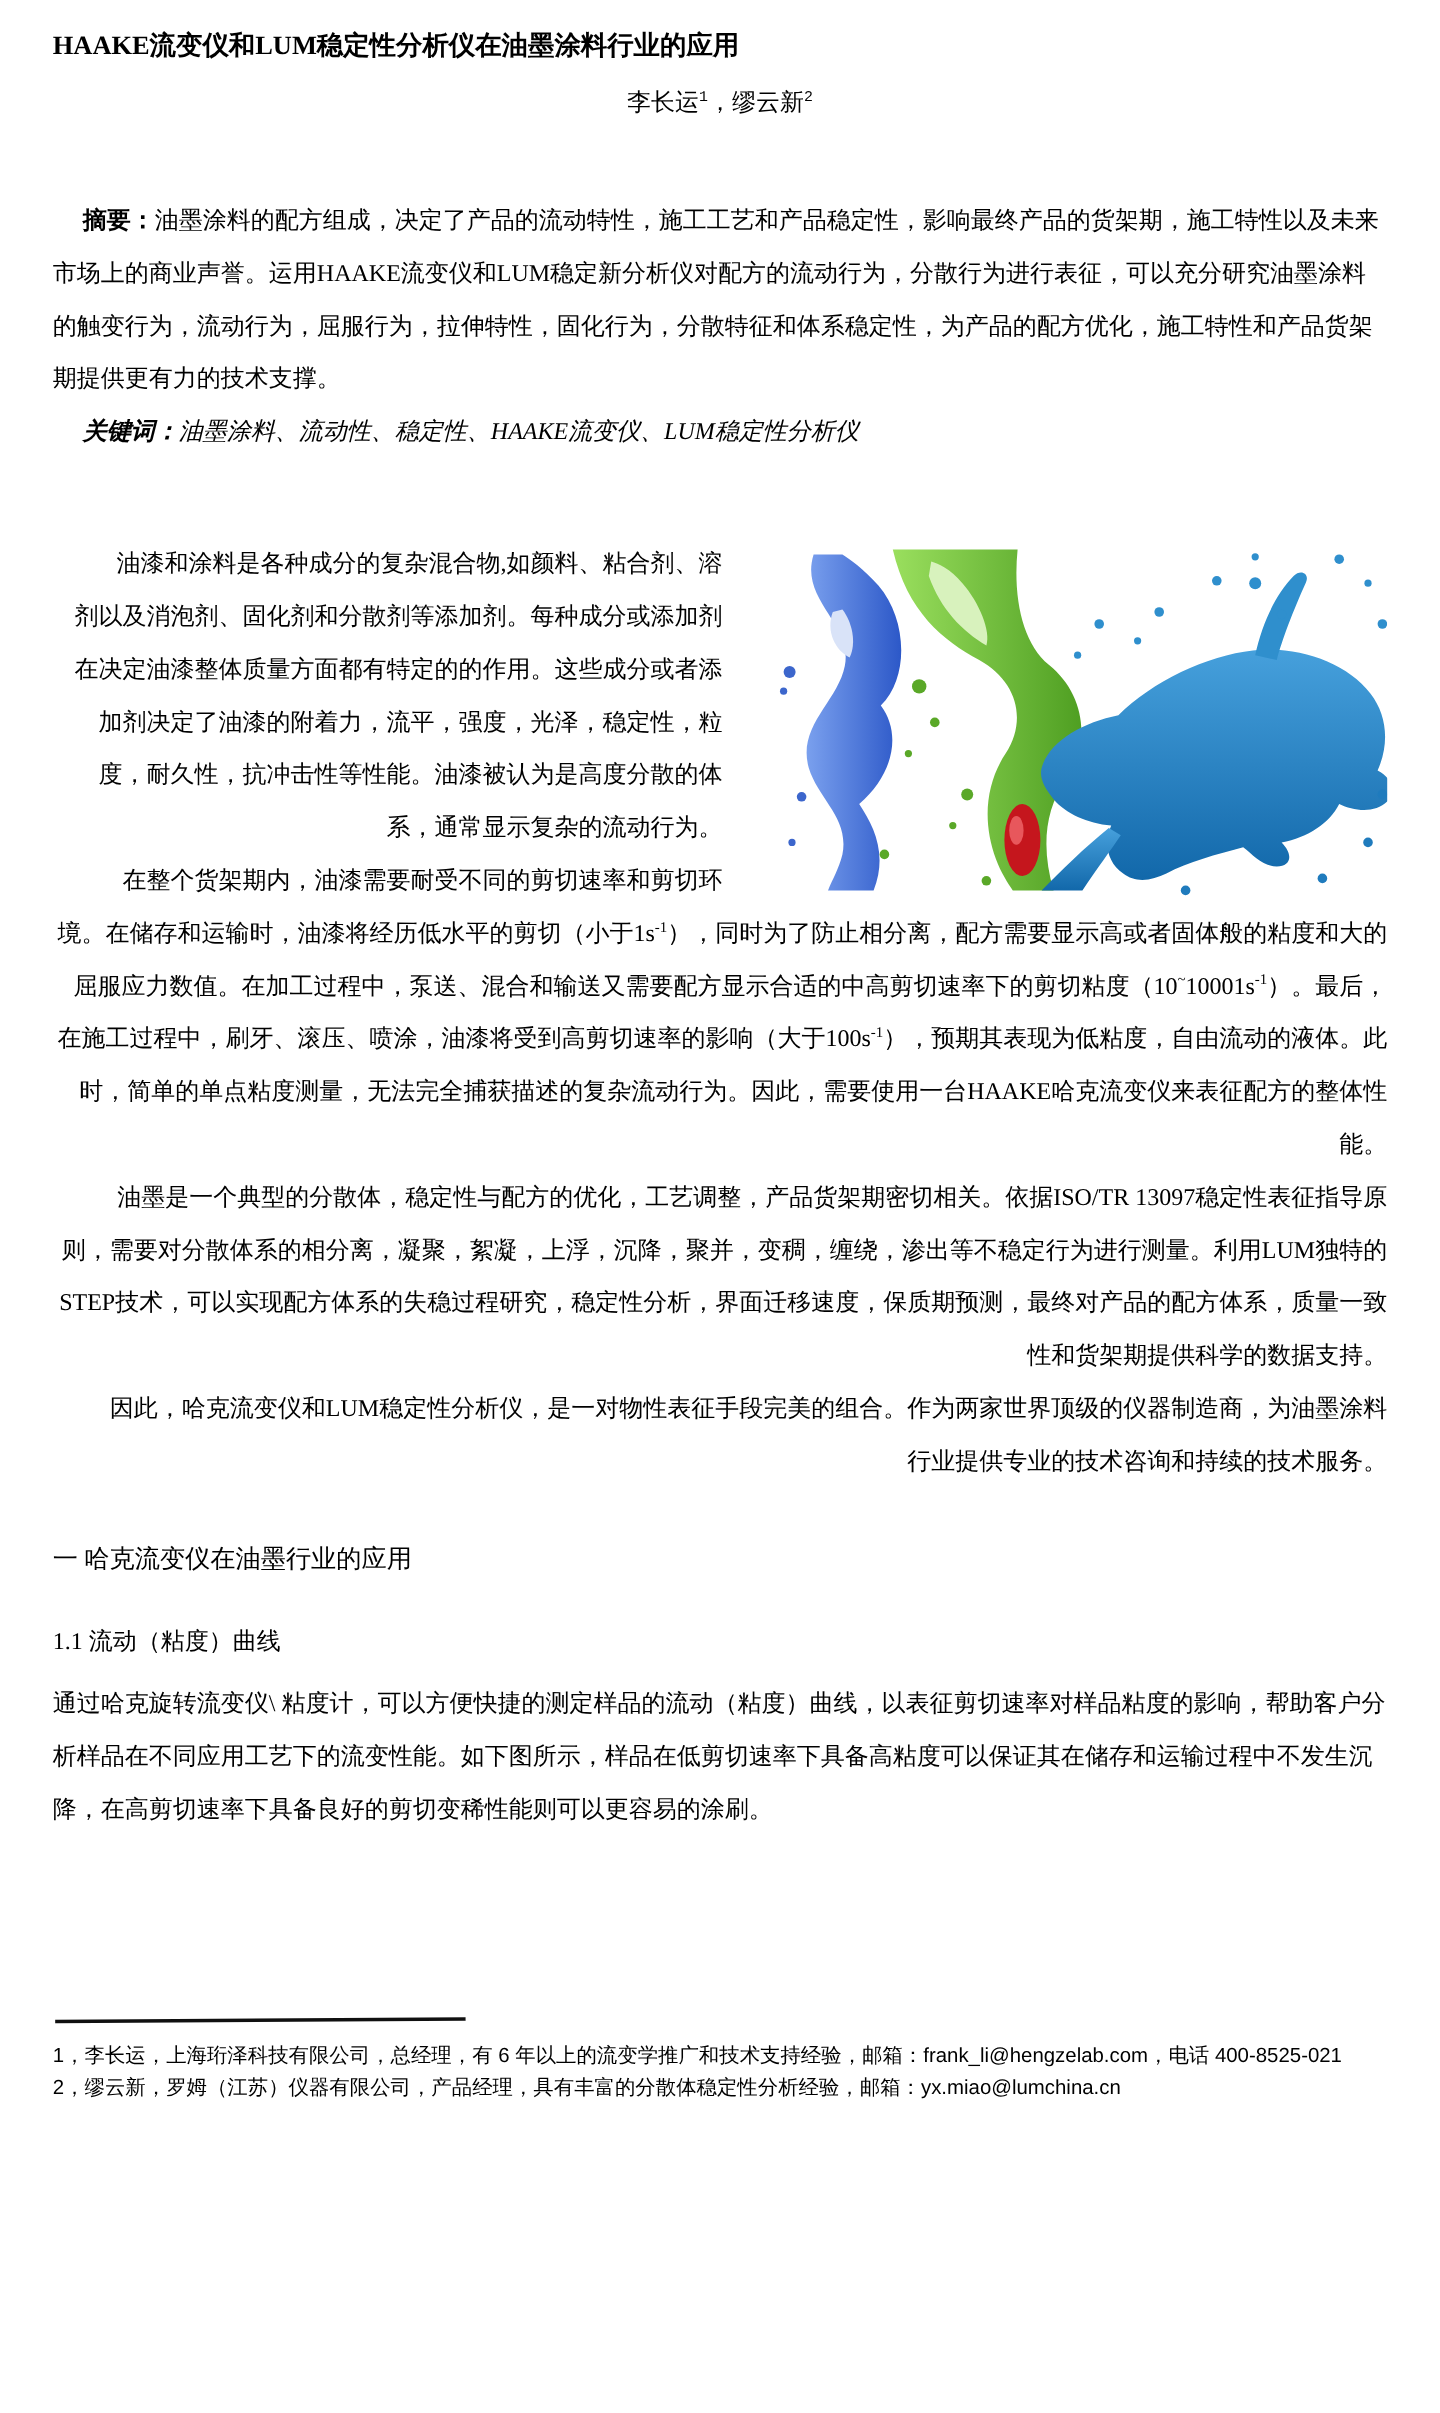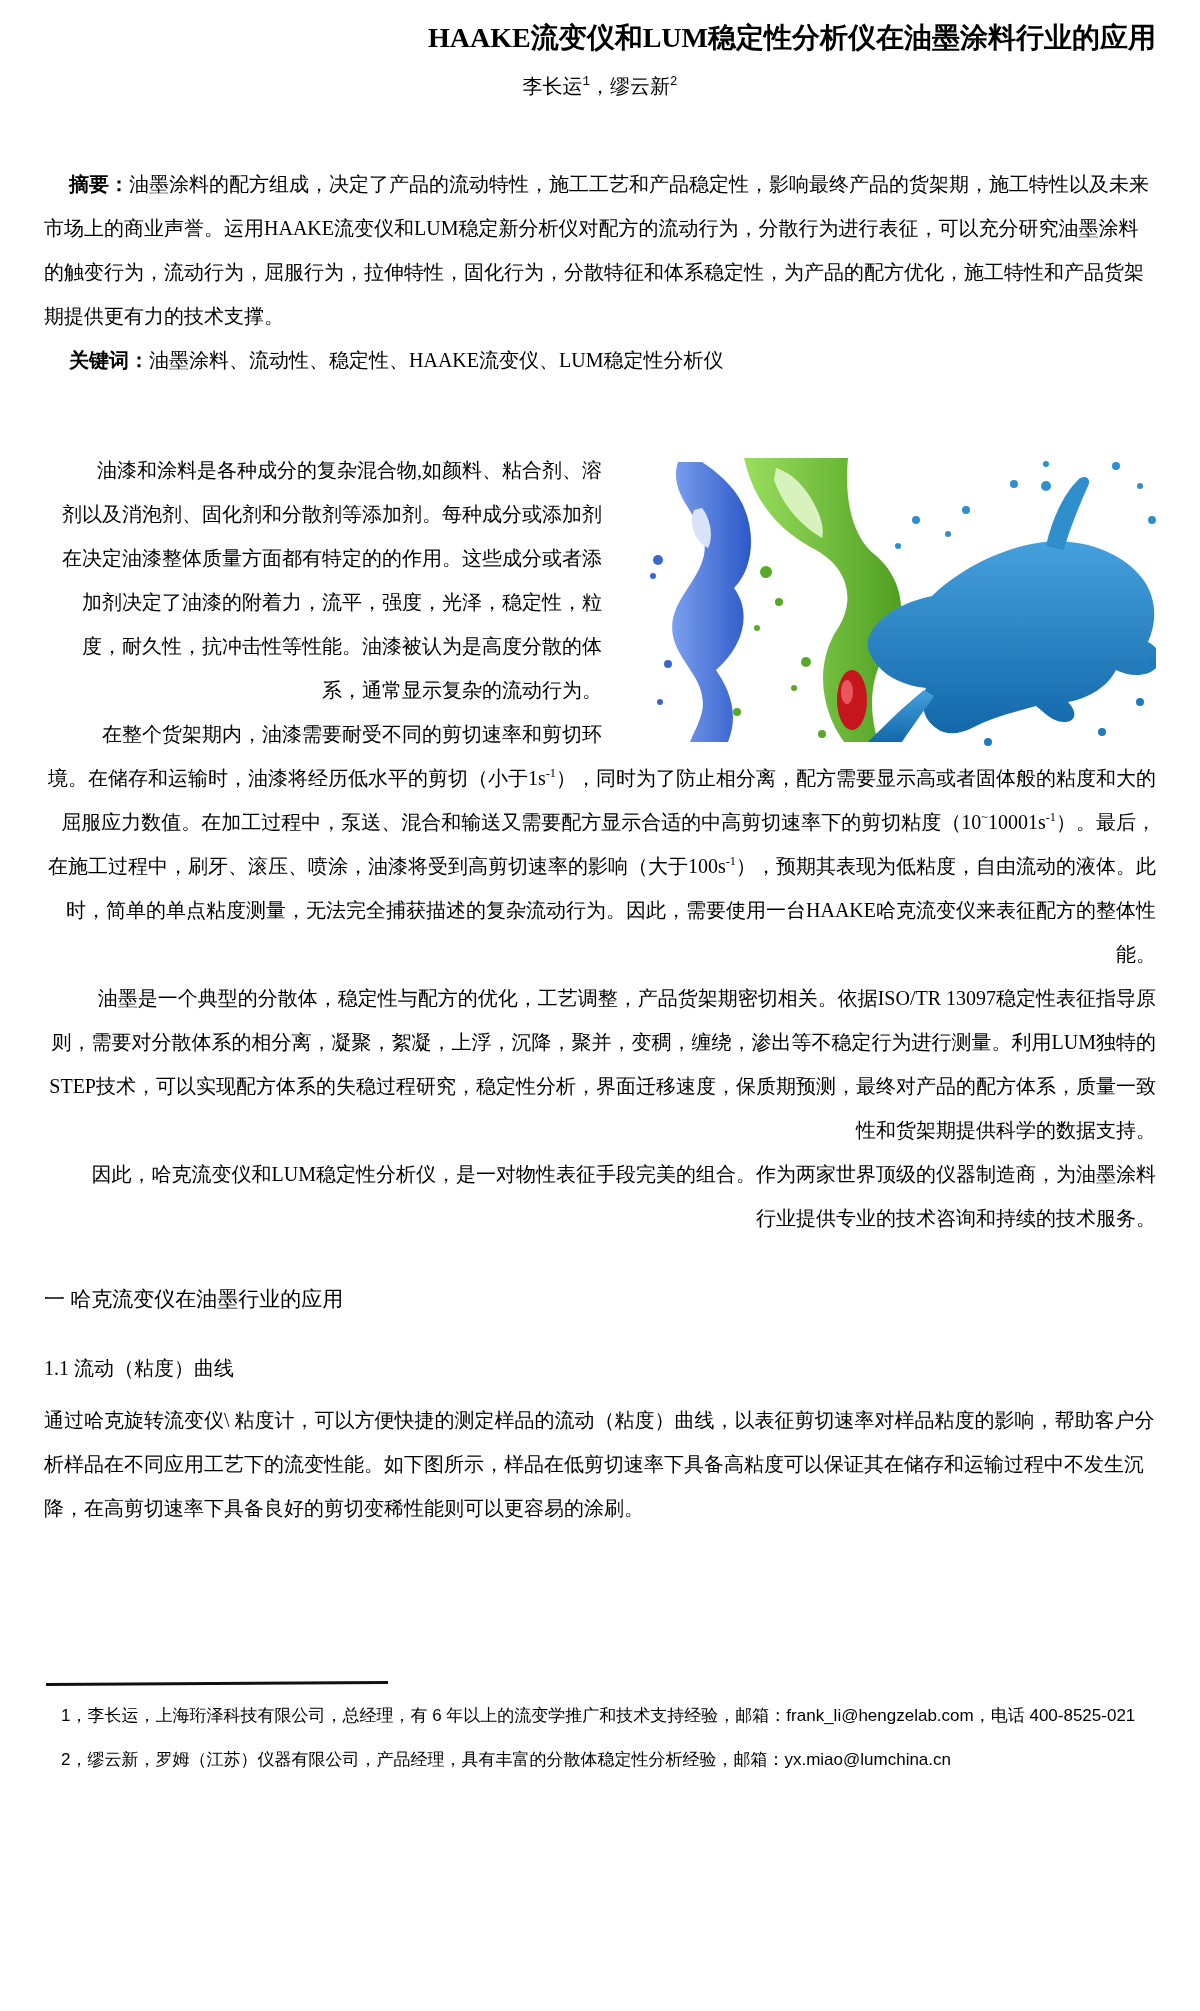--- a/index.html
+++ b/index.html
@@ -5,33 +5,33 @@
   html, body { margin:0; padding:0; }
   body {
     width:1200px; height:2011px;
     background:#ffffff; color:#000000;
     font-family:"Liberation Serif","DejaVu Serif",serif;
     overflow:hidden;
   }
   .page { padding:22px 44px 0 44px; box-sizing:border-box; width:1200px; }
 
   .title {
-    margin:0; text-align:right;
-    font-size:28px; line-height:32px; font-weight:bold;
+    margin:0; text-align:left;
+    font-size:22px; line-height:32px; font-weight:bold;
   }
   .authors {
     margin:18px 0 0 0; text-align:center;
     font-size:20px; line-height:32px;font-family:Liberation Mono, monospace;
   }
   sup { font-size:0.62em; line-height:0; }
 
   .para { font-size:20px; line-height:44px; margin:0; }
   .abstract { margin-top:58px; }
   .abstract b, .keywords b { font-weight:bold;margin-left:25px; }
-  .keywords { margin:0 0 66px 0; }
+  .keywords { margin:0 0 66px 0;font-style:italic; }
   .indent { text-indent:2em;text-align:right; }
 
   .splash-figure {
     float:right; width:540px; height:300px;
     margin:2px 0 6px 14px; background:#ffffff;
   }
   .splash-figure svg { display:block; width:100%; height:100%; }
 
   .sec-heading {
     font-size:21px; font-weight:normal; line-height:30px;
@@ -42,21 +42,21 @@
     margin:40px 0 16px 0;
   }
 
   .footnote-block { margin-top:152px; }
   .fn-rule {
     width:342px; height:3px; background:#101010;
     transform:rotate(-0.35deg); margin:0 0 14px 2px;
   }
   .fn {
     font-family:"Liberation Sans","DejaVu Sans",sans-serif;
-    font-size:17px; line-height:27px; margin:17px;
+    font-size:17px; line-height:27px; margin:0;
   }
 </style>
 </head>
 <body>
 
 <div class="page">
 
   <h1 class="title">HAAKE流变仪和LUM稳定性分析仪在油墨涂料行业的应用</h1>
 
   <div class="authors">

